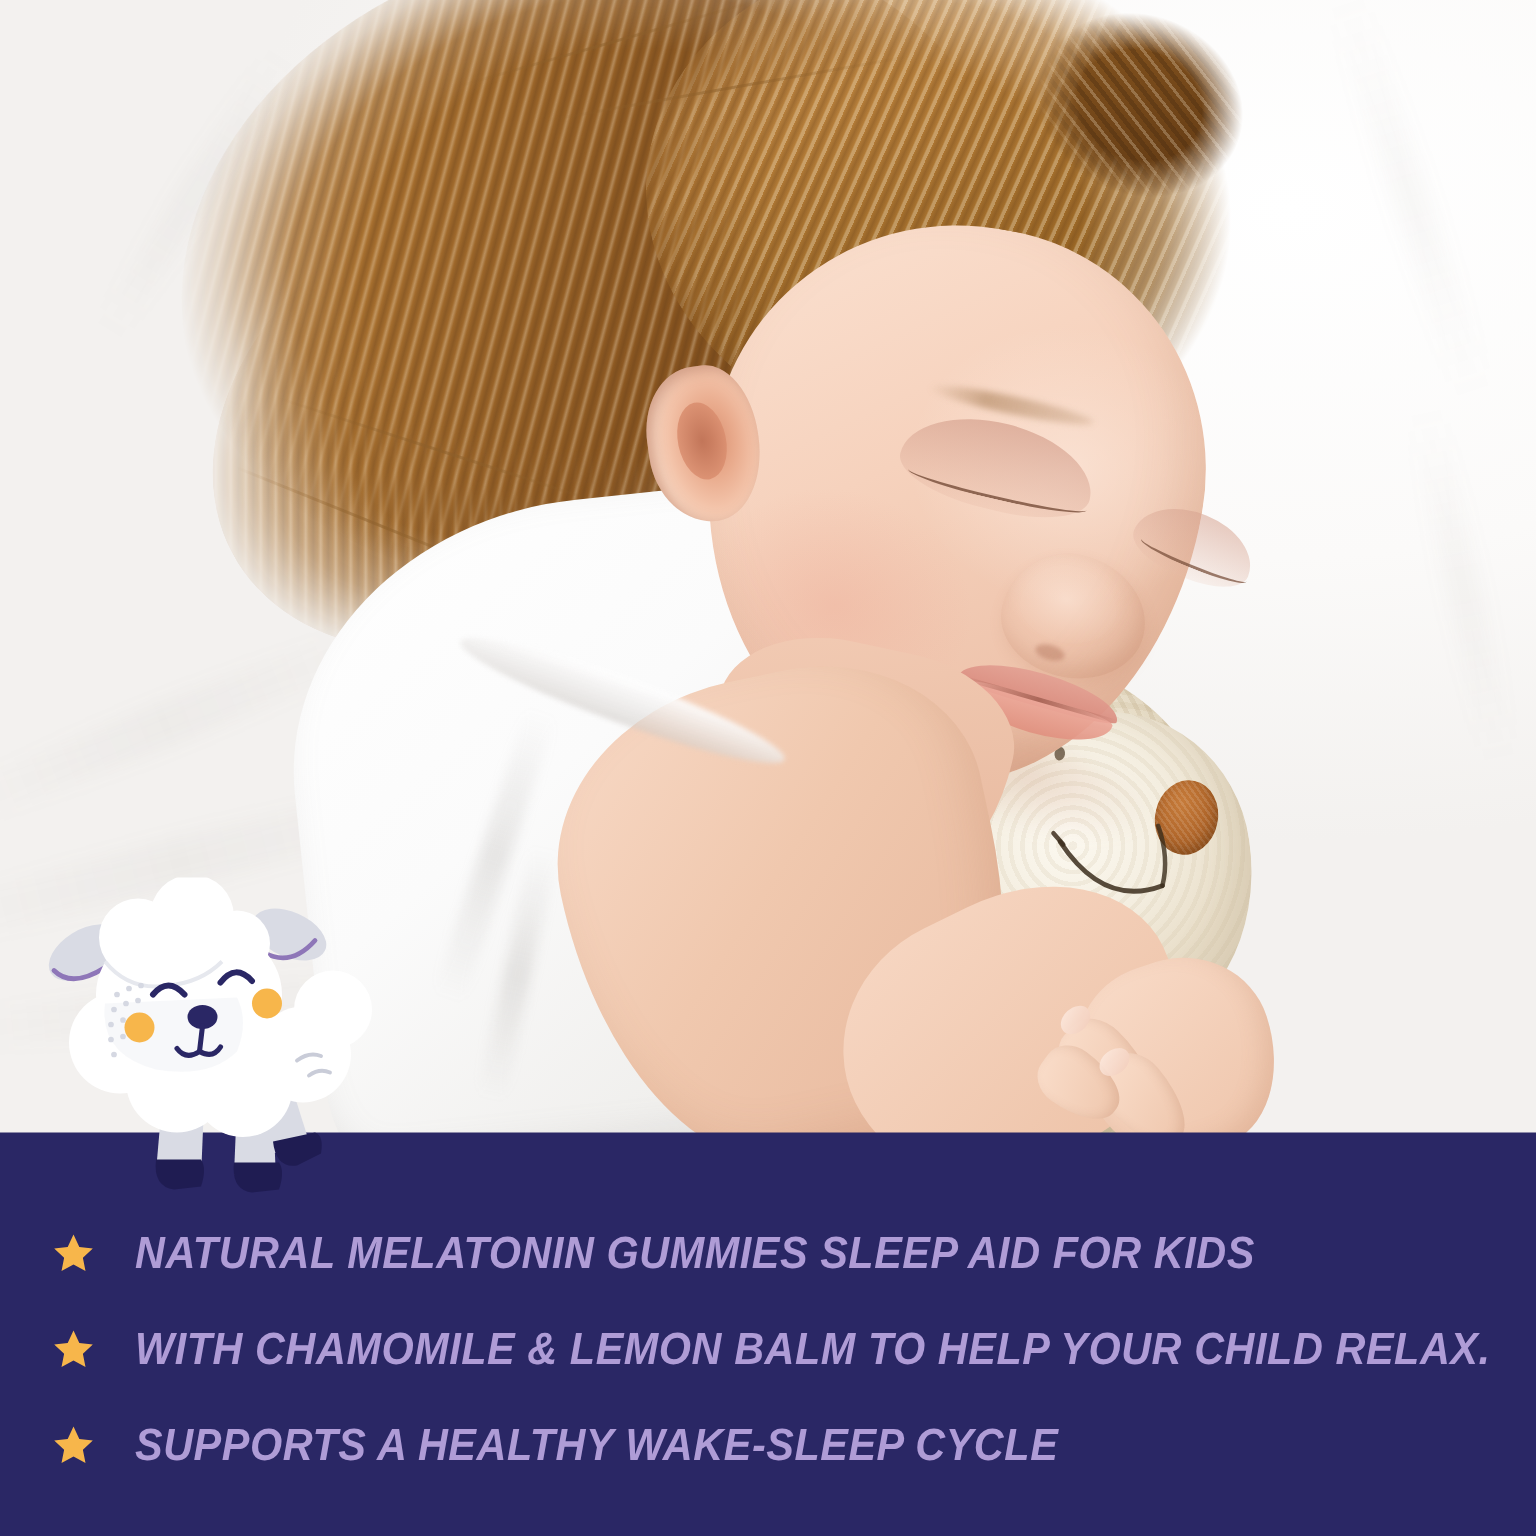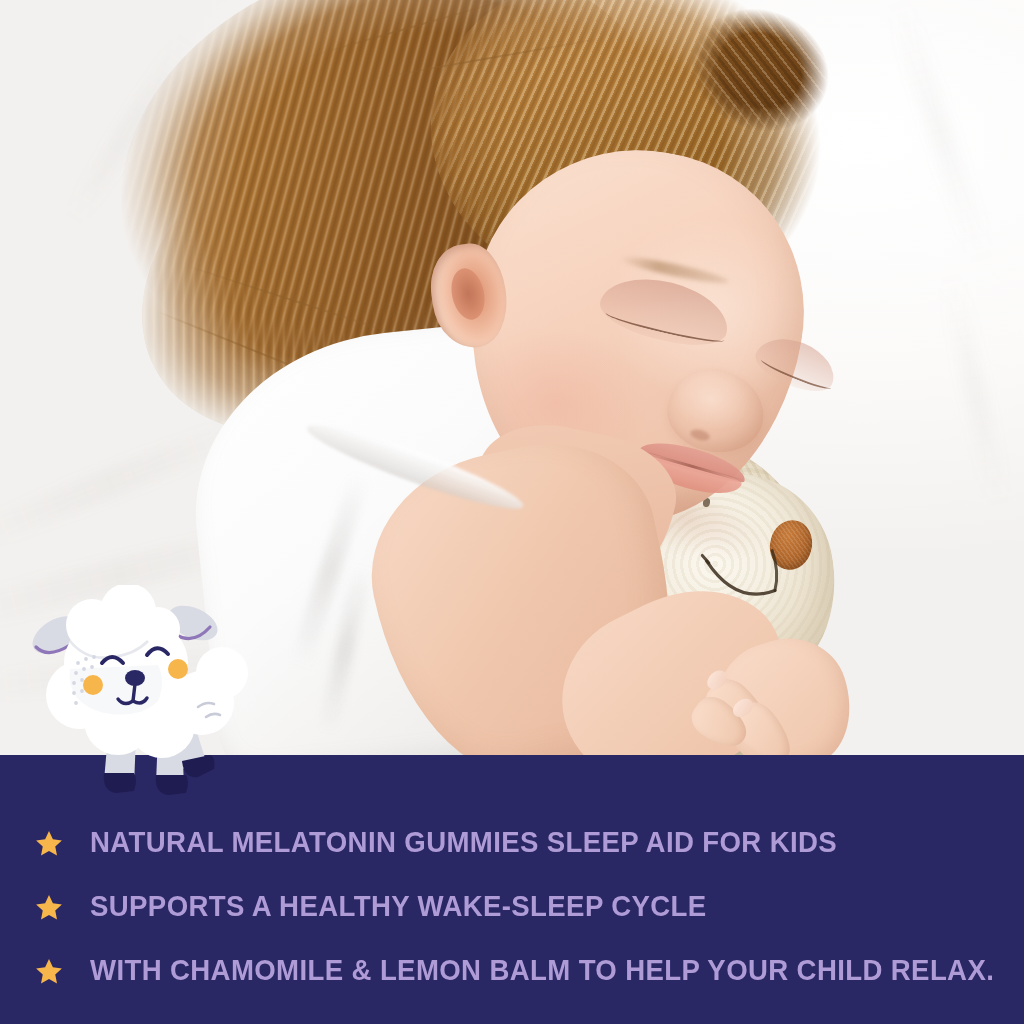--- a/index.html
+++ b/index.html
@@ -323,24 +323,25 @@
   .banner {
     position:absolute; left:0; top:755px; width:1024px; height:269px;
     background:#2a2765;
     z-index:4;
   }
   .bullets {
     position:absolute; left:0; top:0; width:1024px; height:269px;
     padding:58px 0 0 0;
   }
   .bullet {
-    display:flex; align-items:flex-end;
+    display:flex; align-items:center;
     height:46px;
     margin-bottom:18px;
     padding-left:34px;
+    font-style:italic;
   }
   .bullet .star-wrap {
     flex:0 0 auto; width:30px; height:30px; margin-right:26px;
     display:flex; align-items:center; justify-content:center;
   }
   .bullet .btext {
     font-family:"Liberation Sans Narrow","Liberation Sans", sans-serif;
     font-weight:bold;
     font-size:30px;
     line-height:34px;
@@ -432,30 +433,30 @@
         </span>
         <span class="btext">Natural Melatonin Gummies Sleep Aid For Kids</span>
       </div>
 
       <div class="bullet">
         <span class="star-wrap">
           <svg width="30" height="30" viewBox="0 0 24 24" aria-hidden="true">
             <path d="M12 1.6 L15.1 8.2 L22.3 9.1 L17.0 14.0 L18.4 21.1 L12 17.6 L5.6 21.1 L7.0 14.0 L1.7 9.1 L8.9 8.2 Z" fill="#f7b64b"></path>
           </svg>
         </span>
-        <span class="btext">Supports A Healthy Wake-Sleep Cycle</span>
+        <span class="btext">With Chamomile &amp; Lemon Balm To Help Your Child Relax.</span>
       </div>
 
       <div class="bullet">
         <span class="star-wrap">
           <svg width="30" height="30" viewBox="0 0 24 24" aria-hidden="true">
             <path d="M12 1.6 L15.1 8.2 L22.3 9.1 L17.0 14.0 L18.4 21.1 L12 17.6 L5.6 21.1 L7.0 14.0 L1.7 9.1 L8.9 8.2 Z" fill="#f7b64b"></path>
           </svg>
         </span>
-        <span class="btext">With Chamomile &amp; Lemon Balm To Help Your Child Relax.</span>
+        <span class="btext">Supports A Healthy Wake-Sleep Cycle</span>
       </div>
 
     </div>
   </div>
 
   <div class="sheep">
     <svg width="230" height="215" viewBox="0 0 230 215" aria-hidden="true">
 
       <g>
         <path d="M78 150 L74 196 L104 200 L106 152 Z" fill="#d9dbe4"></path>

